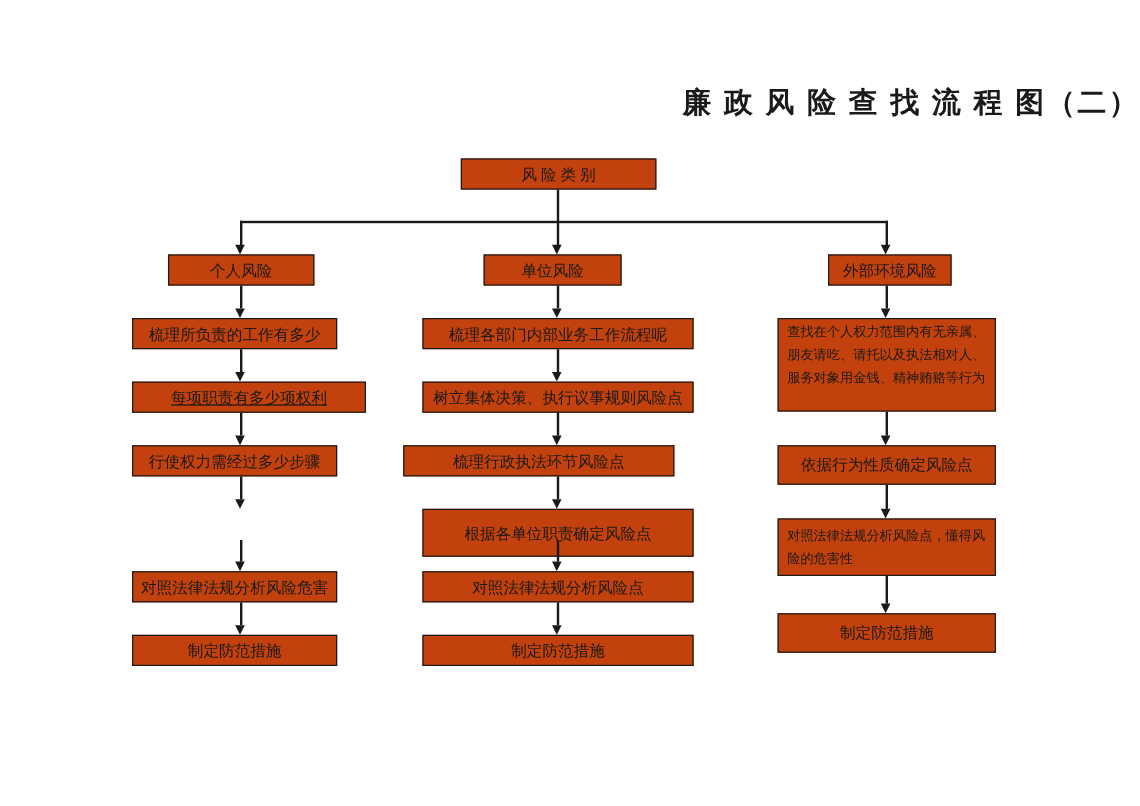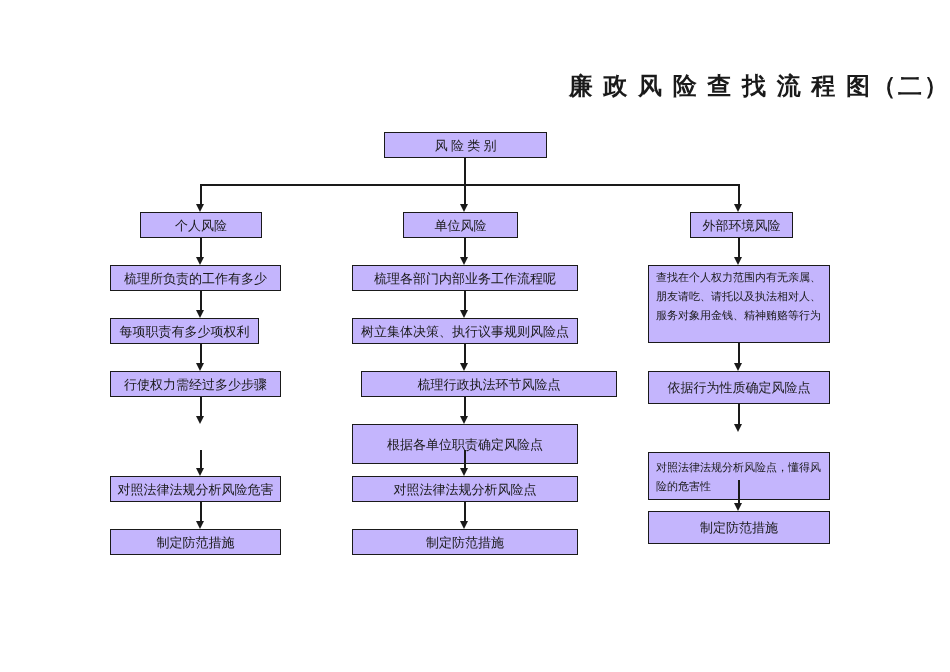--- a/index.html
+++ b/index.html
@@ -8,21 +8,21 @@
     font-family:"Liberation Serif","DejaVu Serif",serif; color:#1a1a1a;
     overflow:hidden;
   }
   .title {
     position:absolute; left:0; top:72px; width:100%;
     text-align:right; font-family:"Liberation Sans","DejaVu Sans",sans-serif;
     font-weight:bold; font-size:24px; letter-spacing:2px; line-height:28px;
     white-space:nowrap;
   }
   .node {
-    position:absolute; box-sizing:border-box; background:#c4b5fd;
+    position:absolute; box-sizing:border-box; background:#c2410c;
     border:1.5px solid #1a1a1a;
     display:flex; align-items:center; justify-content:center;
     font-size:13px; text-align:center; white-space:nowrap; line-height:1;
   }
   .node.multi {
     display:block; white-space:normal; text-align:left;
     padding:2px 6px 0 7px; line-height:19px; font-size:11px;
   }
   .vline { position:absolute; width:1.5px; background:#1a1a1a; }
   .hline { position:absolute; height:1.5px; background:#1a1a1a; }
@@ -47,61 +47,61 @@
   <div class="ahead" style="left:196px; top:204px;"></div>
   <div class="ahead" style="left:460px; top:204px;"></div>
   <div class="vline" style="left:738px; top:184px; height:21px;"></div>
   <div class="ahead" style="left:734px; top:204px;"></div>
 
   <div class="node" style="left:140px; top:212px; width:122px; height:26px;">个人风险</div>
   <div class="node" style="left:403px; top:212px; width:115px; height:26px;">单位风险</div>
   <div class="node" style="left:690px; top:212px; width:103px; height:26px;">外部环境风险</div>
 
   <div class="node" style="left:110px; top:265px; width:171px; height:26px;">梳理所负责的工作有多少</div>
-  <div class="node" style="left:110px; top:318px; width:149px; height:26px;">每项职责有多少项权利</div>
+  <div class="node" style="left:110px; top:318px; width:195px; height:26px;text-decoration:underline;">每项职责有多少项权利</div>
   <div class="node" style="left:110px; top:371px; width:171px; height:26px;">行使权力需经过多少步骤</div>
   <div class="node" style="left:110px; top:476px; width:171px; height:26px;">对照法律法规分析风险危害</div>
   <div class="node" style="left:110px; top:529px; width:171px; height:26px;">制定防范措施</div>
 
   <div class="vline" style="left:200px; top:238px; height:19px;"></div>
   <div class="ahead" style="left:196px; top:257px;"></div>
   <div class="vline" style="left:200px; top:291px; height:19px;"></div>
   <div class="ahead" style="left:196px; top:310px;"></div>
   <div class="vline" style="left:200px; top:344px; height:19px;"></div>
   <div class="ahead" style="left:196px; top:363px;"></div>
   <div class="vline" style="left:200px; top:397px; height:19px;"></div>
   <div class="ahead" style="left:196px; top:416px;"></div>
   <div class="vline" style="left:200px; top:450px; height:18px;"></div>
   <div class="ahead" style="left:196px; top:468px;"></div>
   <div class="vline" style="left:200px; top:502px; height:19px;"></div>
   <div class="ahead" style="left:196px; top:521px;"></div>
 
   <div class="node" style="left:352px; top:265px; width:226px; height:26px;">梳理各部门内部业务工作流程呢</div>
   <div class="node" style="left:352px; top:318px; width:226px; height:26px;">树立集体决策、执行议事规则风险点</div>
-  <div class="node" style="left:361px; top:371px; width:256px; height:26px;">梳理行政执法环节风险点</div>
+  <div class="node" style="left:336px; top:371px; width:226px; height:26px;">梳理行政执法环节风险点</div>
   <div class="node" style="left:352px; top:424px; width:226px; height:40px;">根据各单位职责确定风险点</div>
   <div class="node" style="left:352px; top:476px; width:226px; height:26px;">对照法律法规分析风险点</div>
   <div class="node" style="left:352px; top:529px; width:226px; height:26px;">制定防范措施</div>
 
   <div class="vline" style="left:464px; top:238px; height:19px;"></div>
   <div class="ahead" style="left:460px; top:257px;"></div>
   <div class="vline" style="left:464px; top:291px; height:19px;"></div>
   <div class="ahead" style="left:460px; top:310px;"></div>
   <div class="vline" style="left:464px; top:344px; height:19px;"></div>
   <div class="ahead" style="left:460px; top:363px;"></div>
   <div class="vline" style="left:464px; top:397px; height:19px;"></div>
   <div class="ahead" style="left:460px; top:416px;"></div>
   <div class="vline" style="left:464px; top:450px; height:18px;"></div>
   <div class="ahead" style="left:460px; top:468px;"></div>
   <div class="vline" style="left:464px; top:502px; height:19px;"></div>
   <div class="ahead" style="left:460px; top:521px;"></div>
 
   <div class="node multi" style="left:648px; top:265px; width:182px; height:78px;">查找在个人权力范围内有无亲属、朋友请吃、请托以及执法相对人、服务对象用金钱、精神贿赂等行为</div>
   <div class="node" style="left:648px; top:371px; width:182px; height:33px;">依据行为性质确定风险点</div>
-  <div class="node multi" style="left:648px; top:432px; width:182px; height:48px; padding-top:5px;margin-top:20px;">对照法律法规分析风险点，懂得风险的危害性</div>
+  <div class="node multi" style="left:648px; top:432px; width:182px; height:48px; padding-top:5px;">对照法律法规分析风险点，懂得风险的危害性</div>
   <div class="node" style="left:648px; top:511px; width:182px; height:33px;">制定防范措施</div>
 
   <div class="vline" style="left:738px; top:238px; height:19px;"></div>
   <div class="ahead" style="left:734px; top:257px;"></div>
   <div class="vline" style="left:738px; top:343px; height:20px;"></div>
   <div class="ahead" style="left:734px; top:363px;"></div>
   <div class="vline" style="left:738px; top:404px; height:20px;"></div>
   <div class="ahead" style="left:734px; top:424px;"></div>
   <div class="vline" style="left:738px; top:480px; height:23px;"></div>
   <div class="ahead" style="left:734px; top:503px;"></div>

